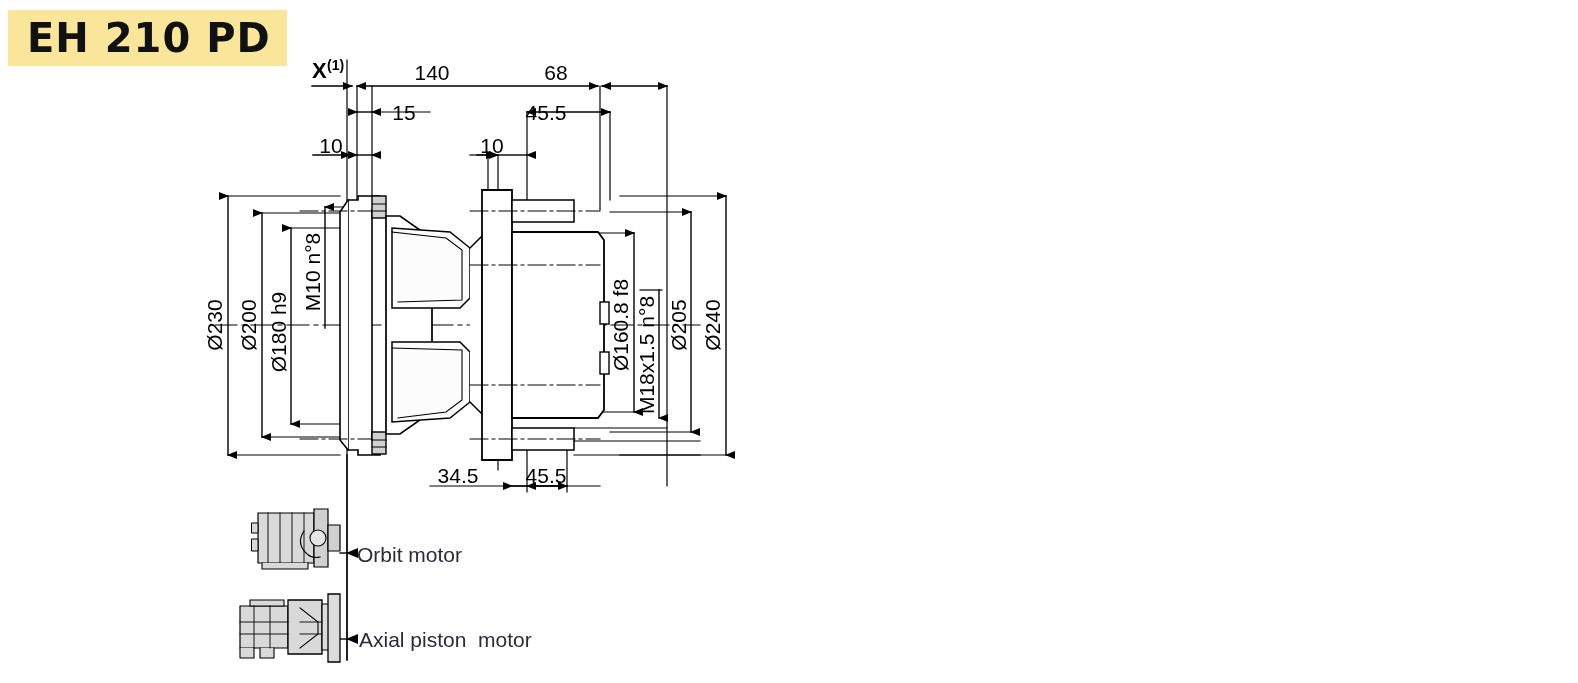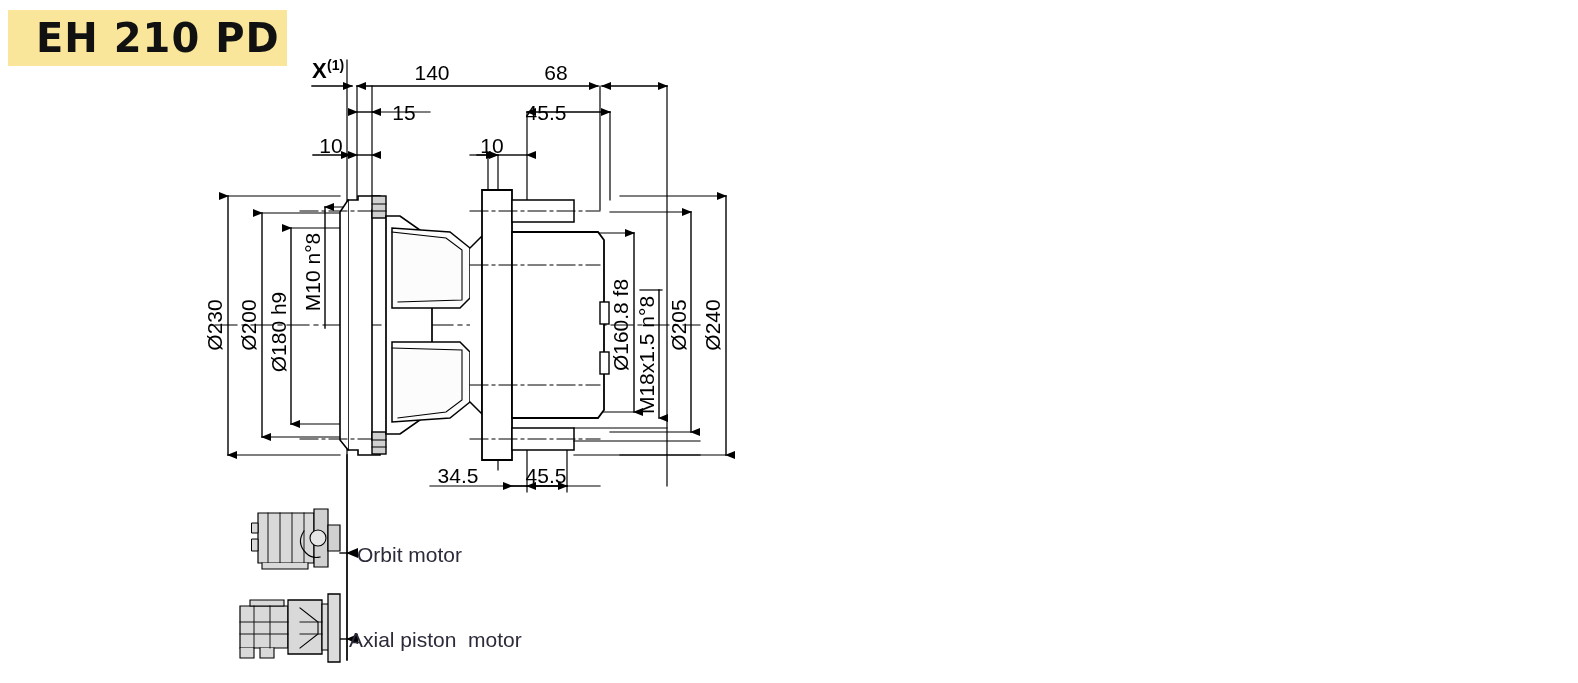--- a/index.html
+++ b/index.html
@@ -4,30 +4,30 @@
 <style>
   html,body{margin:0;padding:0;background:#ffffff;}
   body{width:1578px;height:683px;position:relative;overflow:hidden;
        font-family:"Liberation Sans",sans-serif;color:#000;}
   .sheet{position:absolute;left:0;top:0;width:1578px;height:683px;}
 
   
   #title-banner{position:absolute;left:8px;top:10px;width:279px;height:56px;
      background:#f9e69a;display:flex;align-items:center;}
   #title-text{font-size:40px;font-weight:bold;letter-spacing:1px;
-     padding-left:28px;color:#111;font-family:"DejaVu Sans",sans-serif;}
+     padding-left:19px;color:#111;font-family:"DejaVu Sans",sans-serif;}
 
   
   #drawing{position:absolute;left:0;top:0;}
 
   
   .legend-label{position:absolute;font-size:21px;color:#2b2b3a;
      font-family:"Liberation Sans",sans-serif;white-space:pre;text-align:center;}
   #legend-orbit-label{left:357px;top:543px;}
-  #legend-axial-label{left:349px;top:628px;}
+  #legend-axial-label{left:359px;top:628px;}
 </style>
 </head>
 <body>
 
 <div class="sheet">
 
   <div id="title-banner">
     <span id="title-text">EH 210 PD</span>
   </div>
 

